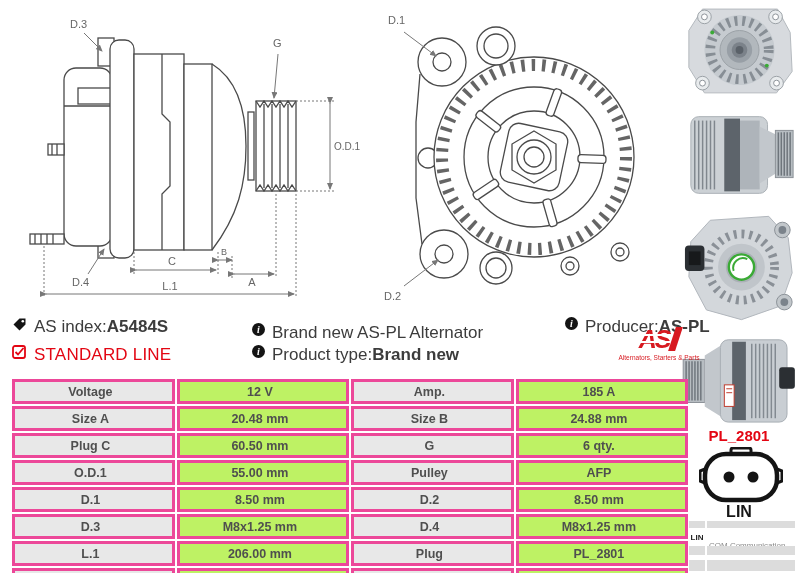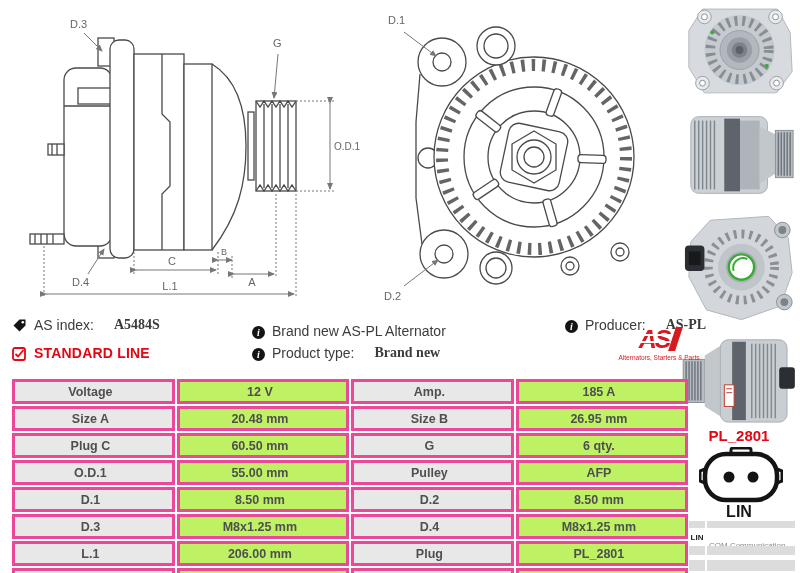--- a/index.html
+++ b/index.html
@@ -2,27 +2,27 @@
 <html><head>
 <meta charset="utf-8">
 <style>
   html,body{margin:0;padding:0;background:#fff;}
   .page{position:relative;width:800px;height:573px;background:#fff;overflow:hidden;
         font-family:"Liberation Sans",sans-serif;color:#3c3c3c;}
   svg text{font-family:"Liberation Sans",sans-serif;}
   .abs{position:absolute;}
 
   
-  .info-item{position:absolute;height:16px;display:flex;align-items:flex-end;font-size:14px;white-space:nowrap;}
-  .info-item .b{font-weight:bold;margin-left:20px;font-family:Liberation Serif, serif;}
+  .info-item{position:absolute;height:16px;display:flex;align-items:flex-start;font-size:17px;white-space:nowrap;}
+  .info-item .b{font-weight:bold;margin-left:0;}
   .iico{display:inline-block;width:13px;height:13px;border-radius:50%;background:#141414;
         position:relative;margin-right:7px;flex:0 0 13px;}
   .iico::after{content:"i";position:absolute;inset:0;color:#fff;text-align:center;
         font:italic bold 10px/13px "Liberation Serif",serif;}
-  .redline{color:#e30613;font-weight:bold;letter-spacing:.2px;}
+  .redline{color:#e30613;font-weight:normal;letter-spacing:.2px;}
 
   
   .aspl{position:absolute;left:616px;top:325px;width:86px;text-align:center;}
   .aspl-as{font-style:italic;font-weight:bold;font-size:25px;line-height:28px;color:#d71920;
            letter-spacing:-2px;position:relative;display:inline-block;padding-right:10px;}
   .aspl-as::after{content:"";position:absolute;right:0;top:2px;width:7px;height:24px;
            background:#d71920;transform:skewX(-18deg);}
   .aspl-as .cut{position:absolute;left:-2px;right:-2px;height:2px;background:#fff;}
   .aspl-tag{font-size:6.5px;color:#d71920;margin-top:1px;white-space:nowrap;}
 
@@ -314,21 +314,21 @@
         <tr>
       <td class="lbl">Voltage</td>
       <td class="val">12 V</td>
       <td class="lbl">Amp.</td>
       <td class="val">185 A</td>
     </tr>
     <tr>
       <td class="lbl">Size A</td>
       <td class="val">20.48 mm</td>
       <td class="lbl">Size B</td>
-      <td class="val">26.95 mm</td>
+      <td class="val">24.88 mm</td>
     </tr>
     <tr>
       <td class="lbl">Plug C</td>
       <td class="val">60.50 mm</td>
       <td class="lbl">G</td>
       <td class="val">6 qty.</td>
     </tr>
     <tr>
       <td class="lbl">O.D.1</td>
       <td class="val">55.00 mm</td>

